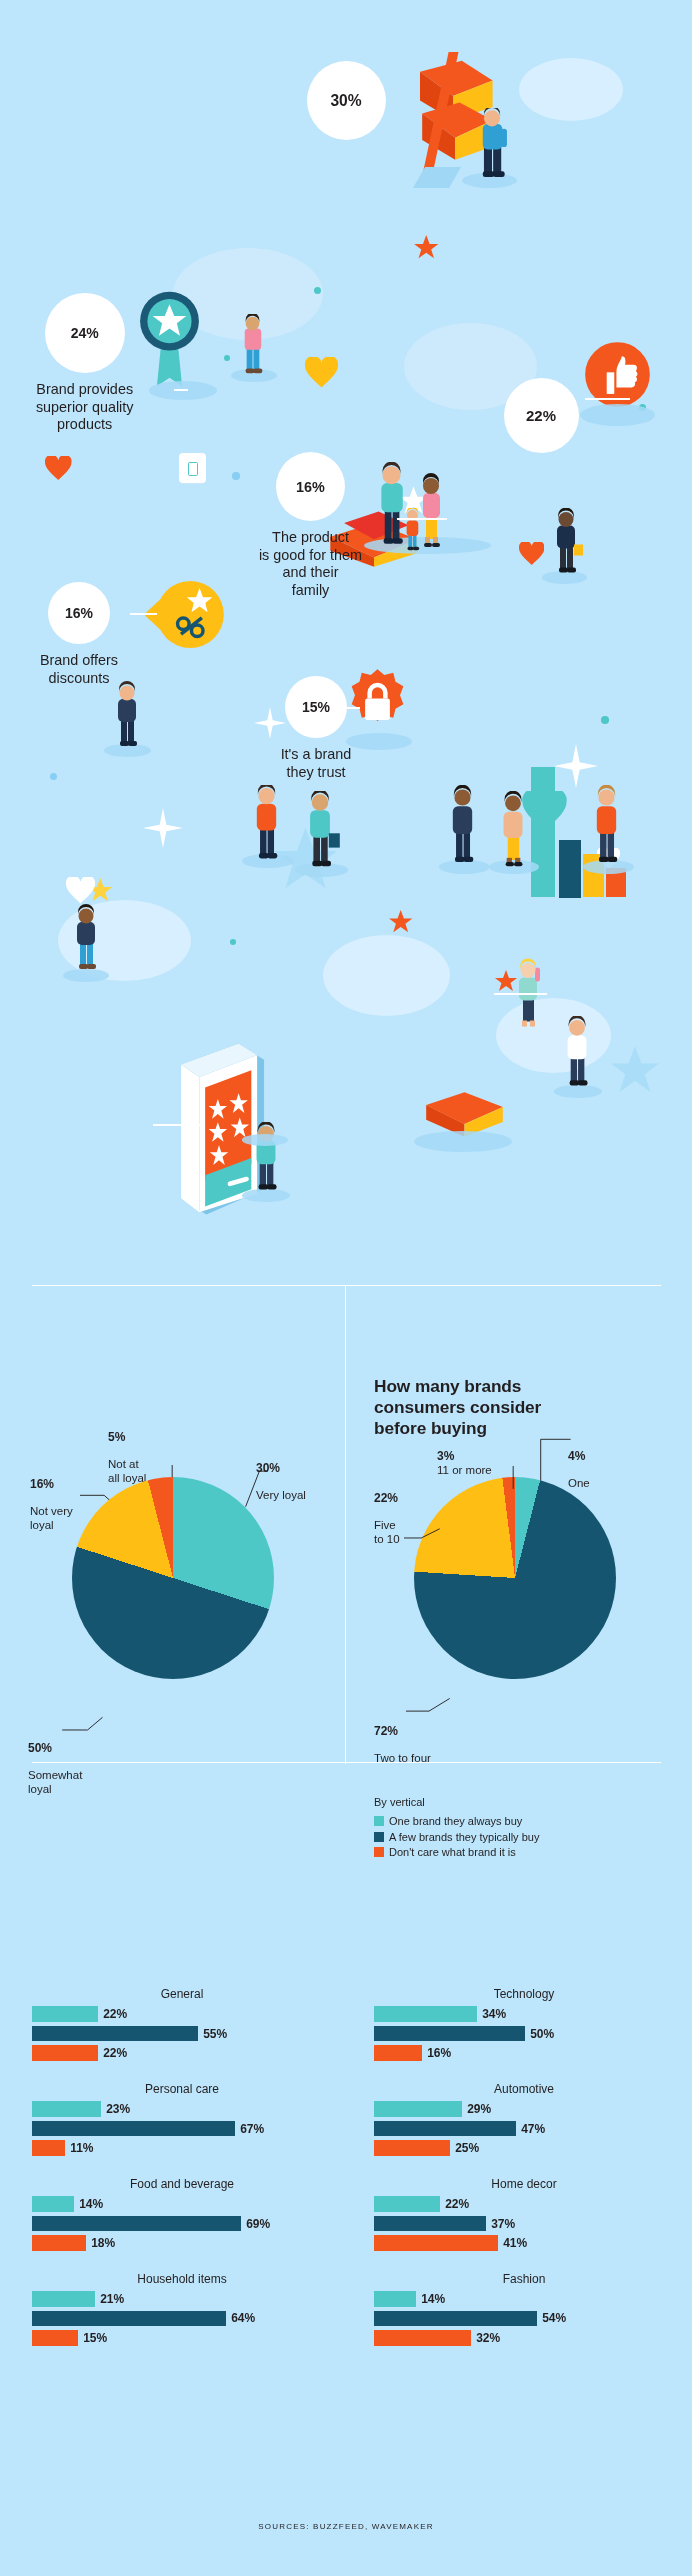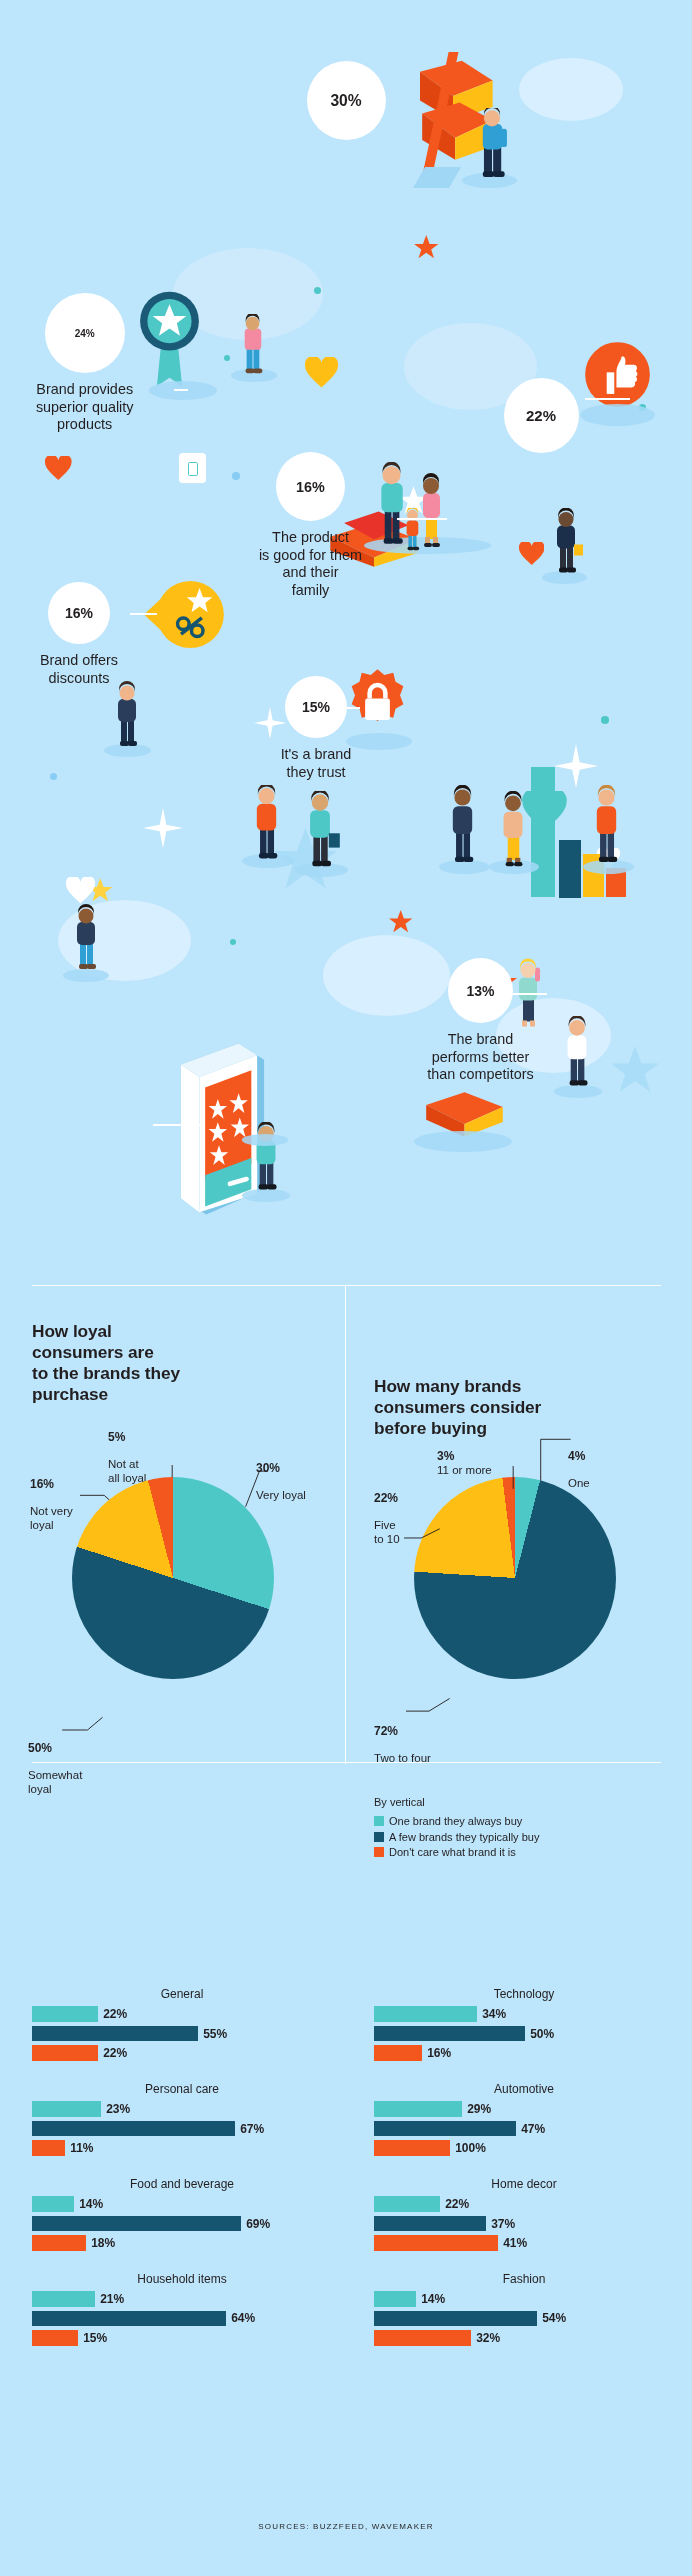--- a/index.html
+++ b/index.html
@@ -400,21 +400,21 @@
     <div class="leader" style="left:315px;top:707px;width:45px;"></div>
     <div class="leader" style="left:494px;top:993px;width:53px;"></div>
     <div class="leader" style="left:153px;top:1124px;width:50px;"></div>
     <div class="leader" style="left:174px;top:389px;width:14px;"></div>
 
     <div class="bubble" style="left:275px;top:61px;width:142px;">
       <div class="circ" style="width:79px;height:79px;font-size:15.6px;">30%</div>
     </div>
 
     <div class="bubble" style="left:9.2px;top:293px;width:151px;">
-      <div class="circ" style="width:80px;height:80px;font-size:10px;">24%</div>
+      <div class="circ" style="width:80px;height:80px;font-size:14px;">24%</div>
       <div class="cap">Brand provides
 superior quality
 products</div>
     </div>
 
     <div class="bubble" style="left:466px;top:378px;width:150px;">
       <div class="circ" style="width:75px;height:75px;font-size:15px;">22%</div>
     </div>
 
     <div class="bubble" style="left:231px;top:452px;width:159px;">
@@ -430,39 +430,27 @@
       <div class="cap">Brand offers
 discounts</div>
     </div>
 
     <div class="bubble" style="left:248px;top:676px;width:136px;">
       <div class="circ" style="width:62px;height:62px;font-size:14px;">15%</div>
       <div class="cap">It's a brand
 they trust</div>
     </div>
 
-    <div class="bubble" style="left:404px;top:958px;width:153px;">
-      <div class="circ" style="width:65px;height:65px;font-size:14px;">13%</div>
-      <div class="cap">The brand
-performs better
-than competitors</div>
-    </div>
 
   </div>
 
   <div class="rule" style="left:32px;top:1285px;width:629px;"></div>
   <div class="vrule" style="left:345px;top:1285px;height:479px;"></div>
   <div class="rule" style="left:32px;top:1762px;width:629px;"></div>
 
-  <div style="position:absolute;left:32px;top:1321px;width:300px;">
-    <div class="sec-title">How loyal
-consumers are
-to the brands they
-purchase</div>
-  </div>
   <div style="position:absolute;left:374px;top:1332px;width:300px;margin-top:44px;">
     <div class="sec-title">How many brands
 consumers consider
 before buying</div>
   </div>
 
   <svg style="position:absolute;left:72px;top:1477px;" width="202" height="202" viewBox="0 0 200 200">
 
     <path d="M100 100 L100 5 A95 95 0 0 1 190.4 69.6 Z" fill="#4ec7c7"></path>
 
@@ -656,21 +644,21 @@
       <div class="barline">
           <span class="bar" style="width:88px;background:#4ec7c7;"></span>
           <span class="barval">29%</span>
         </div>
       <div class="barline">
           <span class="bar" style="width:142px;background:#15556f;"></span>
           <span class="barval">47%</span>
         </div>
       <div class="barline">
           <span class="bar" style="width:76px;background:#f4571d;"></span>
-          <span class="barval">100%</span>
+          <span class="barval">25%</span>
         </div>
     </div>
     <div class="group">
       <div class="group-name">Home decor</div>
       <div class="barline">
           <span class="bar" style="width:66px;background:#4ec7c7;"></span>
           <span class="barval">22%</span>
         </div>
       <div class="barline">
           <span class="bar" style="width:112px;background:#15556f;"></span>

